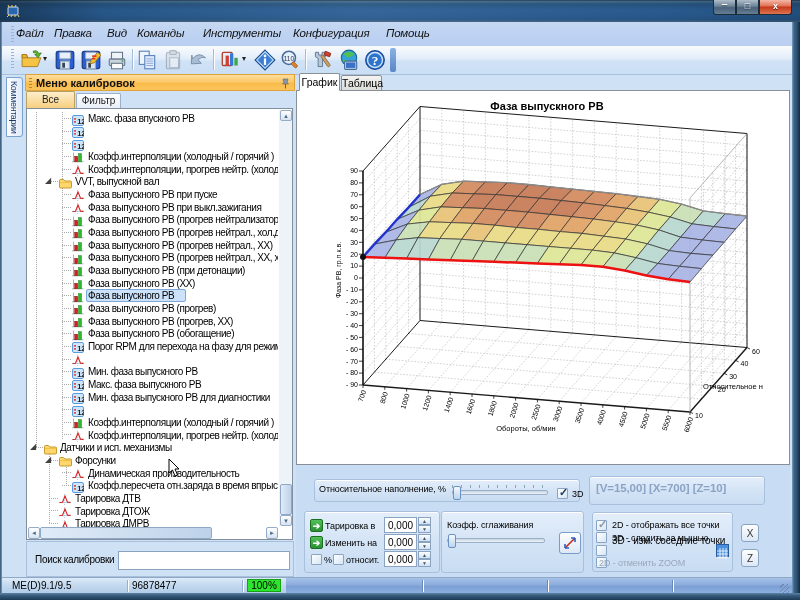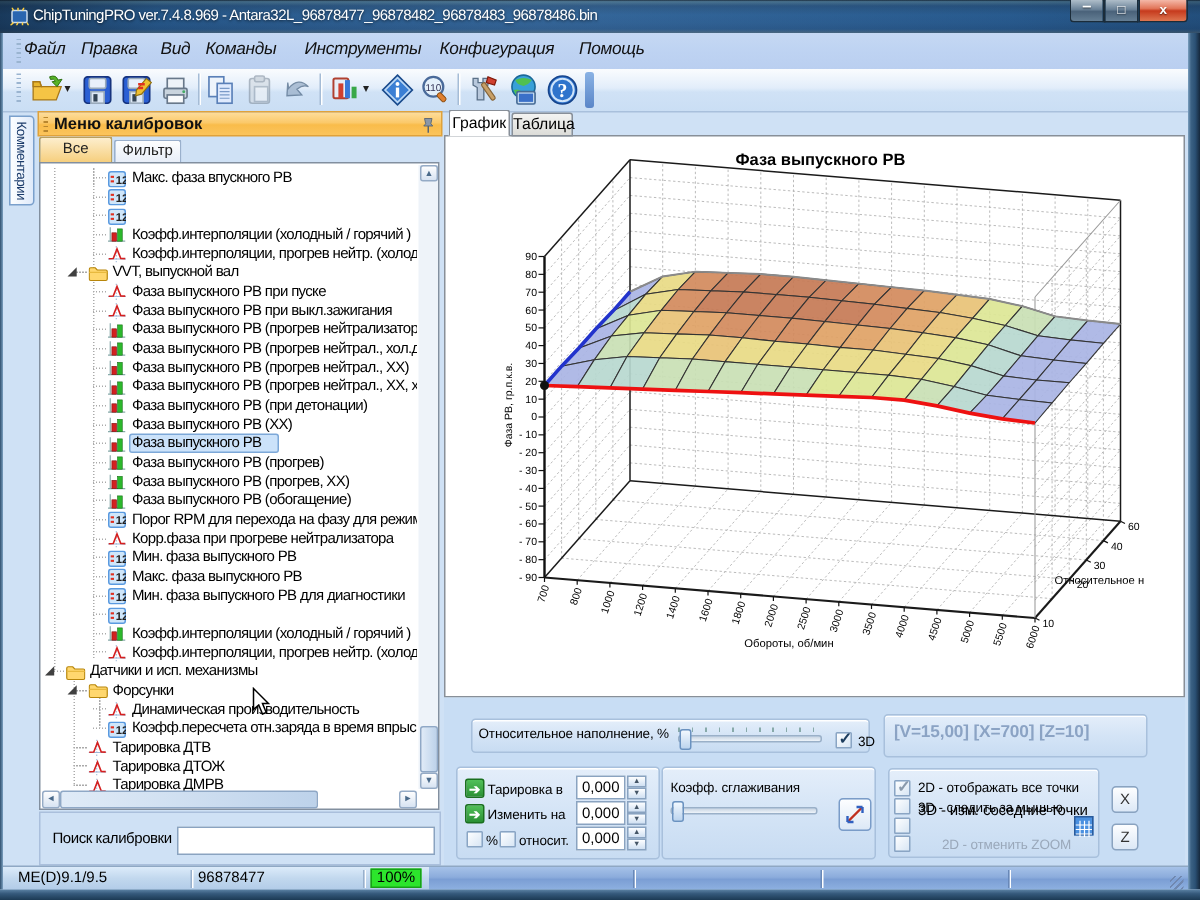--- a/index.html
+++ b/index.html
@@ -80,21 +80,20 @@
 #cursor { position:absolute; left:168px; top:458px; z-index:50; }
 </style></head>
 <body>
 <div id="win">
   <div id="titlebar">
       <div class="twrap"></div>
     <svg id="appicon" viewBox="0 0 14 12">
         <rect x="2" y="2" width="10" height="8" rx="1" fill="#2a66b0" stroke="#cde"></rect>
         <path d="M3 10 L1 12 M6 10 L5 12 M9 10 L9 12 M12 10 L13 12 M3 2 L2 0 M6 2 L6 0 M9 2 L10 0" stroke="#ffd040" stroke-width="1"></path>
       </svg>
-    <div id="title-text">ChipTuningPRO ver.7.4.8.969 - Antara32L_96878477_96878482_96878483_96878486.bin</div>
     <div id="winbtns">
       <div class="wb" id="wb-min">
           <span style="font-size:11px;line-height:9px">–</span>
         </div>
       <div class="wb" id="wb-max">
           <span>□</span>
         </div>
       <div class="wb" id="wb-close">
           <span>x</span>
         </div>
@@ -354,21 +353,20 @@
             <rect x="1.8" y="6.2" width="2.2" height="1.4" fill="#e03020"></rect>
             <text x="5.2" y="8.6" font-size="7.5" font-weight="bold" fill="#222" font-family="Liberation Sans">12</text>
           </svg></div>
 <div class="trow" style="left:88px;top:339.9px">Порог RPM для перехода на фазу для режима</div>
 <div class="doth" style="left:62px;top:359px;width:9px"></div>
 <div class="ticon" style="left:72px;top:352px"><svg width="12" height="11" viewBox="0 0 12 11">
             <line x1="5.5" y1="0" x2="5.5" y2="11" stroke="#9fb8d8" stroke-width="0.7" stroke-dasharray="1,1"></line>
             <line x1="0" y1="8.6" x2="12" y2="8.6" stroke="#9fb8d8" stroke-width="0.7"></line>
             <path d="M0.5 8.5 L3.5 8.3 L6 2 L8.5 8.3 L11.5 8.4" fill="none" stroke="#d42020" stroke-width="1.1"></path>
           </svg></div>
-<div class="trow" style="left:88px;top:352.5px">Корр.фаза при прогреве нейтрализатора</div>
 <div class="doth" style="left:62px;top:371px;width:9px"></div>
 <div class="ticon" style="left:72px;top:365px"><svg width="12" height="11" viewBox="0 0 12 11">
             <rect x="0.5" y="0.5" width="11" height="10" rx="1.5" fill="#cfe6fa" stroke="#5a9ae0"></rect>
             <rect x="1.8" y="3.2" width="2.2" height="1.4" fill="#e03020"></rect>
             <rect x="1.8" y="6.2" width="2.2" height="1.4" fill="#e03020"></rect>
             <text x="5.2" y="8.6" font-size="7.5" font-weight="bold" fill="#222" font-family="Liberation Sans">12</text>
           </svg></div>
 <div class="trow" style="left:88px;top:365.2px">Мин. фаза выпускного РВ</div>
 <div class="doth" style="left:62px;top:384px;width:9px"></div>
 <div class="ticon" style="left:72px;top:377px"><svg width="12" height="11" viewBox="0 0 12 11">
@@ -798,21 +796,21 @@
     <div class="cb" style="left:300px;top:67px"></div>
     <div class="lbl" style="left:316px;top:68px;font-size:9px">3D - следить за мышью</div>
     <div class="cb" style="left:300px;top:80px"></div>
     <div class="lbl" style="left:316px;top:70px;font-size:10px">3D - изм. соседние точки</div>
     <div style="position:absolute;left:420px;top:79px;width:13px;height:13px;background:#4a90e0;border:1px solid #2a5a9a">
       <svg width="11" height="11">
           <path d="M0 3 H11 M0 6 H11 M0 9 H11 M3 0 V11 M6 0 V11 M9 0 V11" stroke="#fff" stroke-width="0.8"></path>
         </svg>
     </div>
     <div class="cb" style="left:300px;top:92px"></div>
-    <div class="lbl" style="left:332px;top:93px;font-size:9px;color:#9aa8ba">2D - отменить ZOOM</div>
+    <div class="lbl" style="left:303px;top:93px;font-size:9px;color:#9aa8ba">2D - отменить ZOOM</div>
     <div class="xzbtn" style="left:445px;top:59px">X</div>
     <div class="xzbtn" style="left:445px;top:84px">Z</div>
   </div>
 
   <div id="statusbar">
     <span style="position:absolute;left:10px;top:2px">ME(D)9.1/9.5</span>
     <div class="sep" style="left:125px"></div>
     <span style="position:absolute;left:130px;top:2px">96878477</span>
     <div class="sep" style="left:240px"></div>
     <div style="position:absolute;left:245px;top:1px;width:34px;height:13px;background:#2ce52c;border:1px solid #18a018;font-size:10px;text-align:center;line-height:12px">100%</div>

